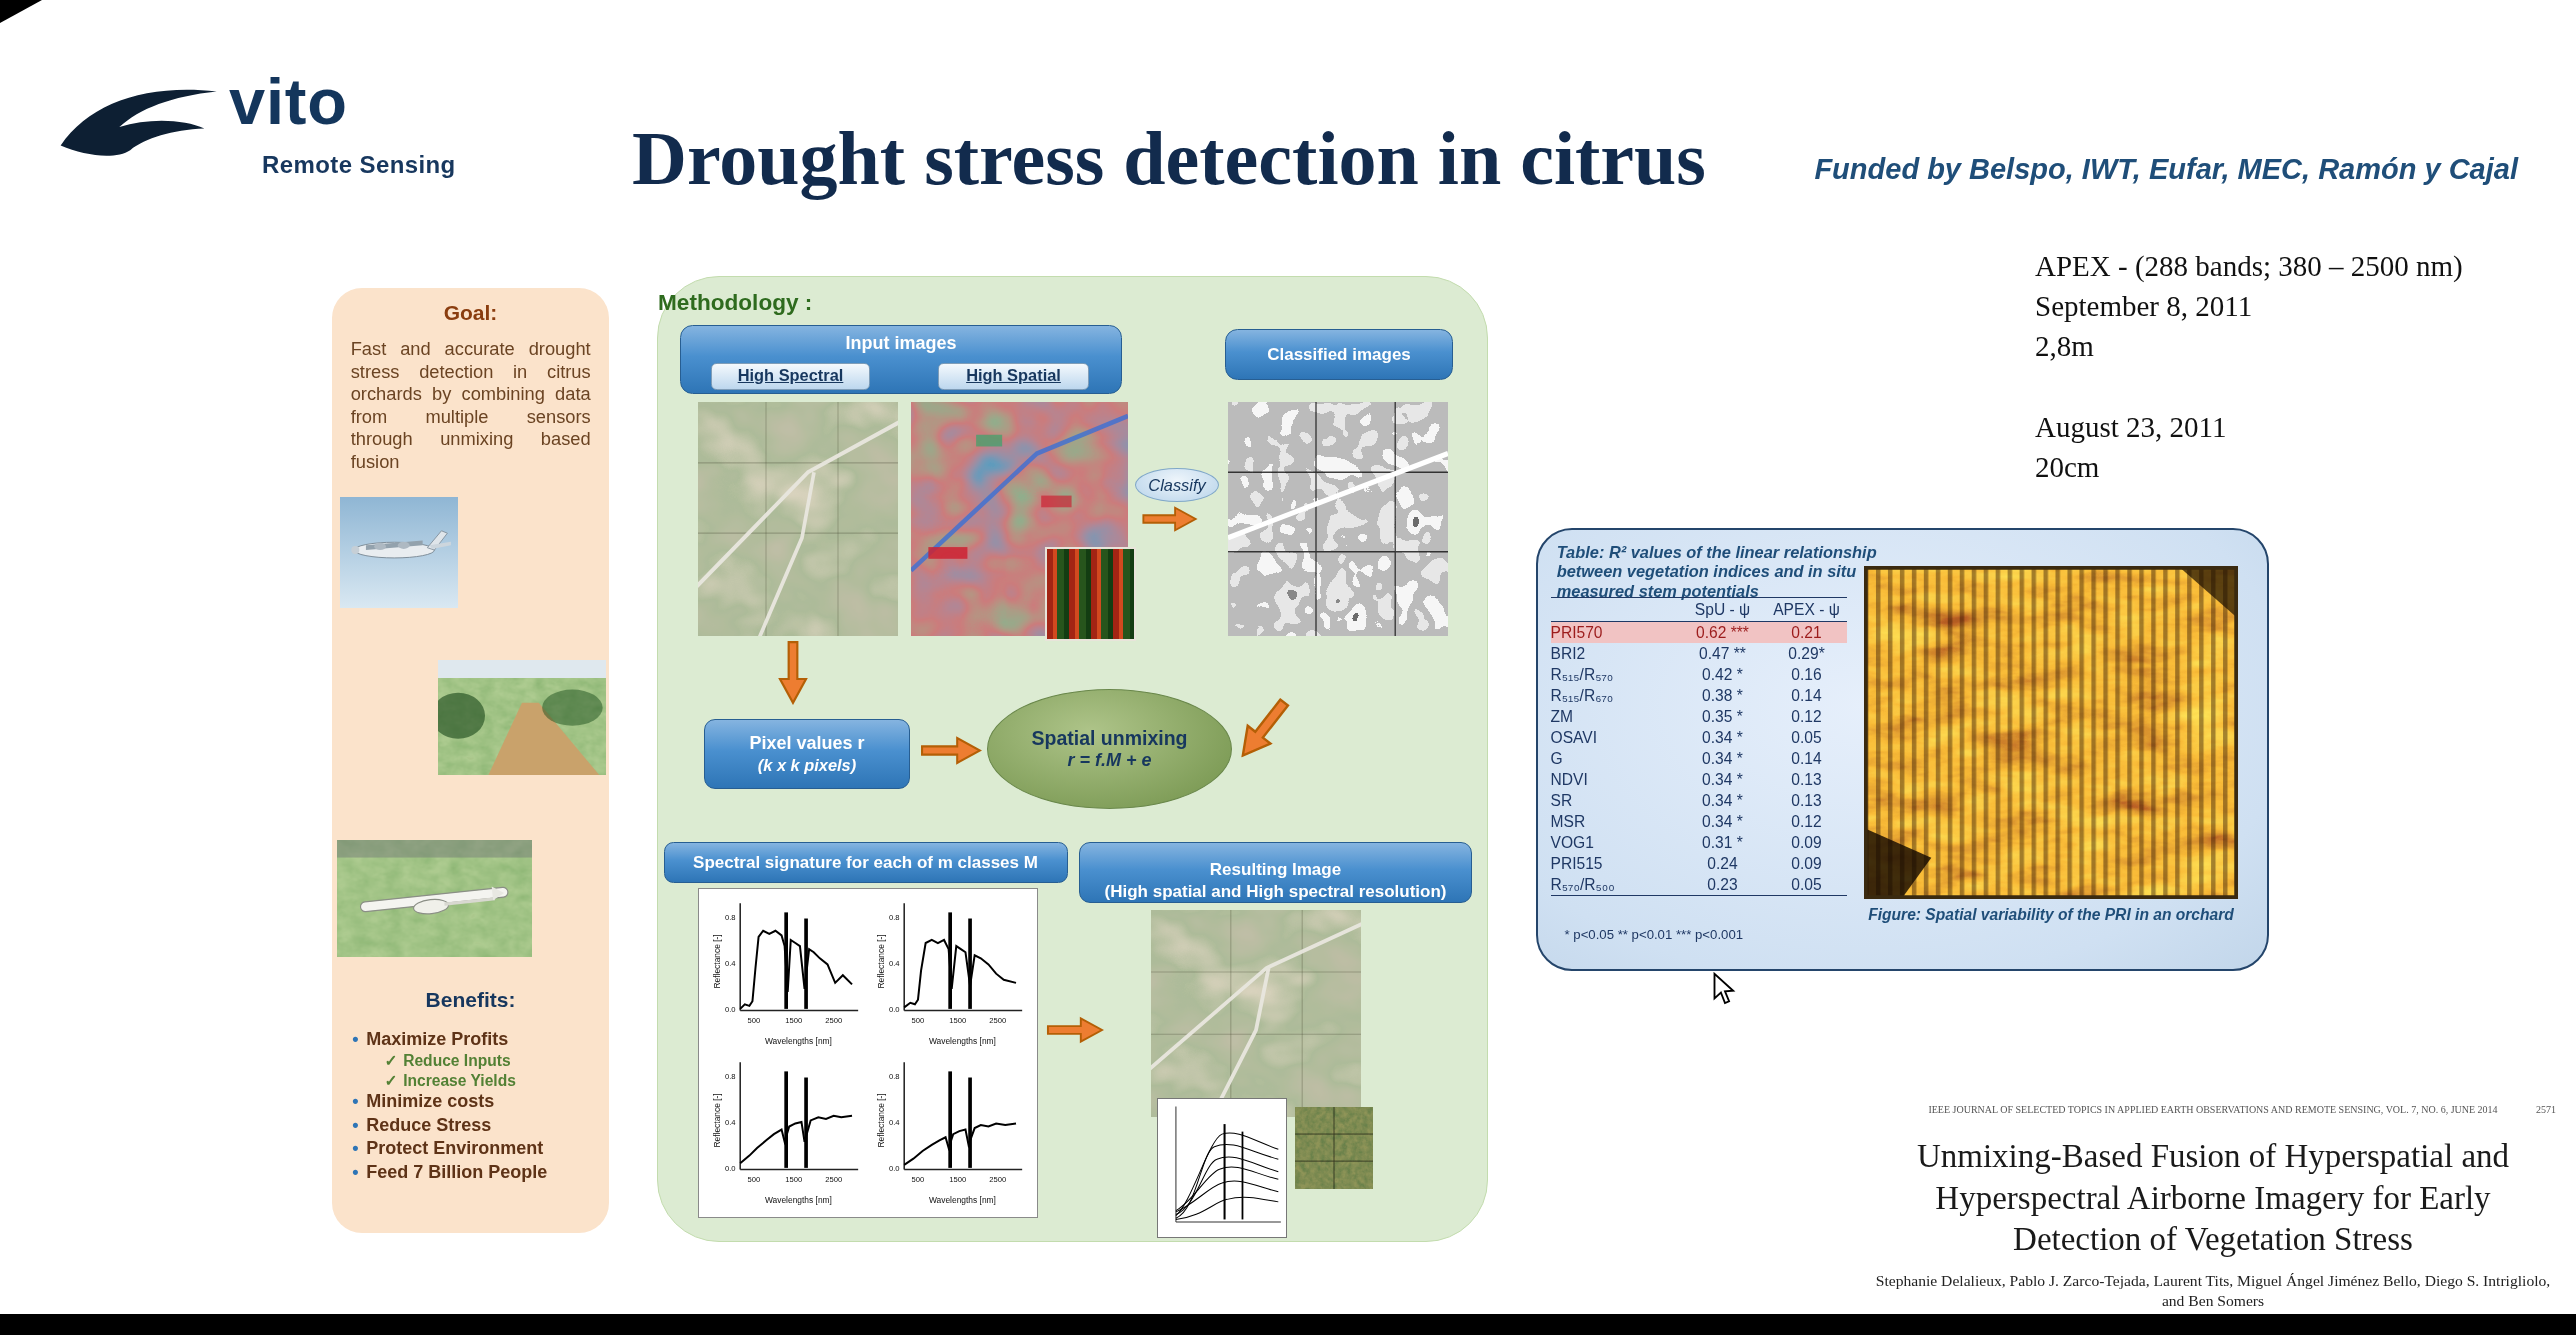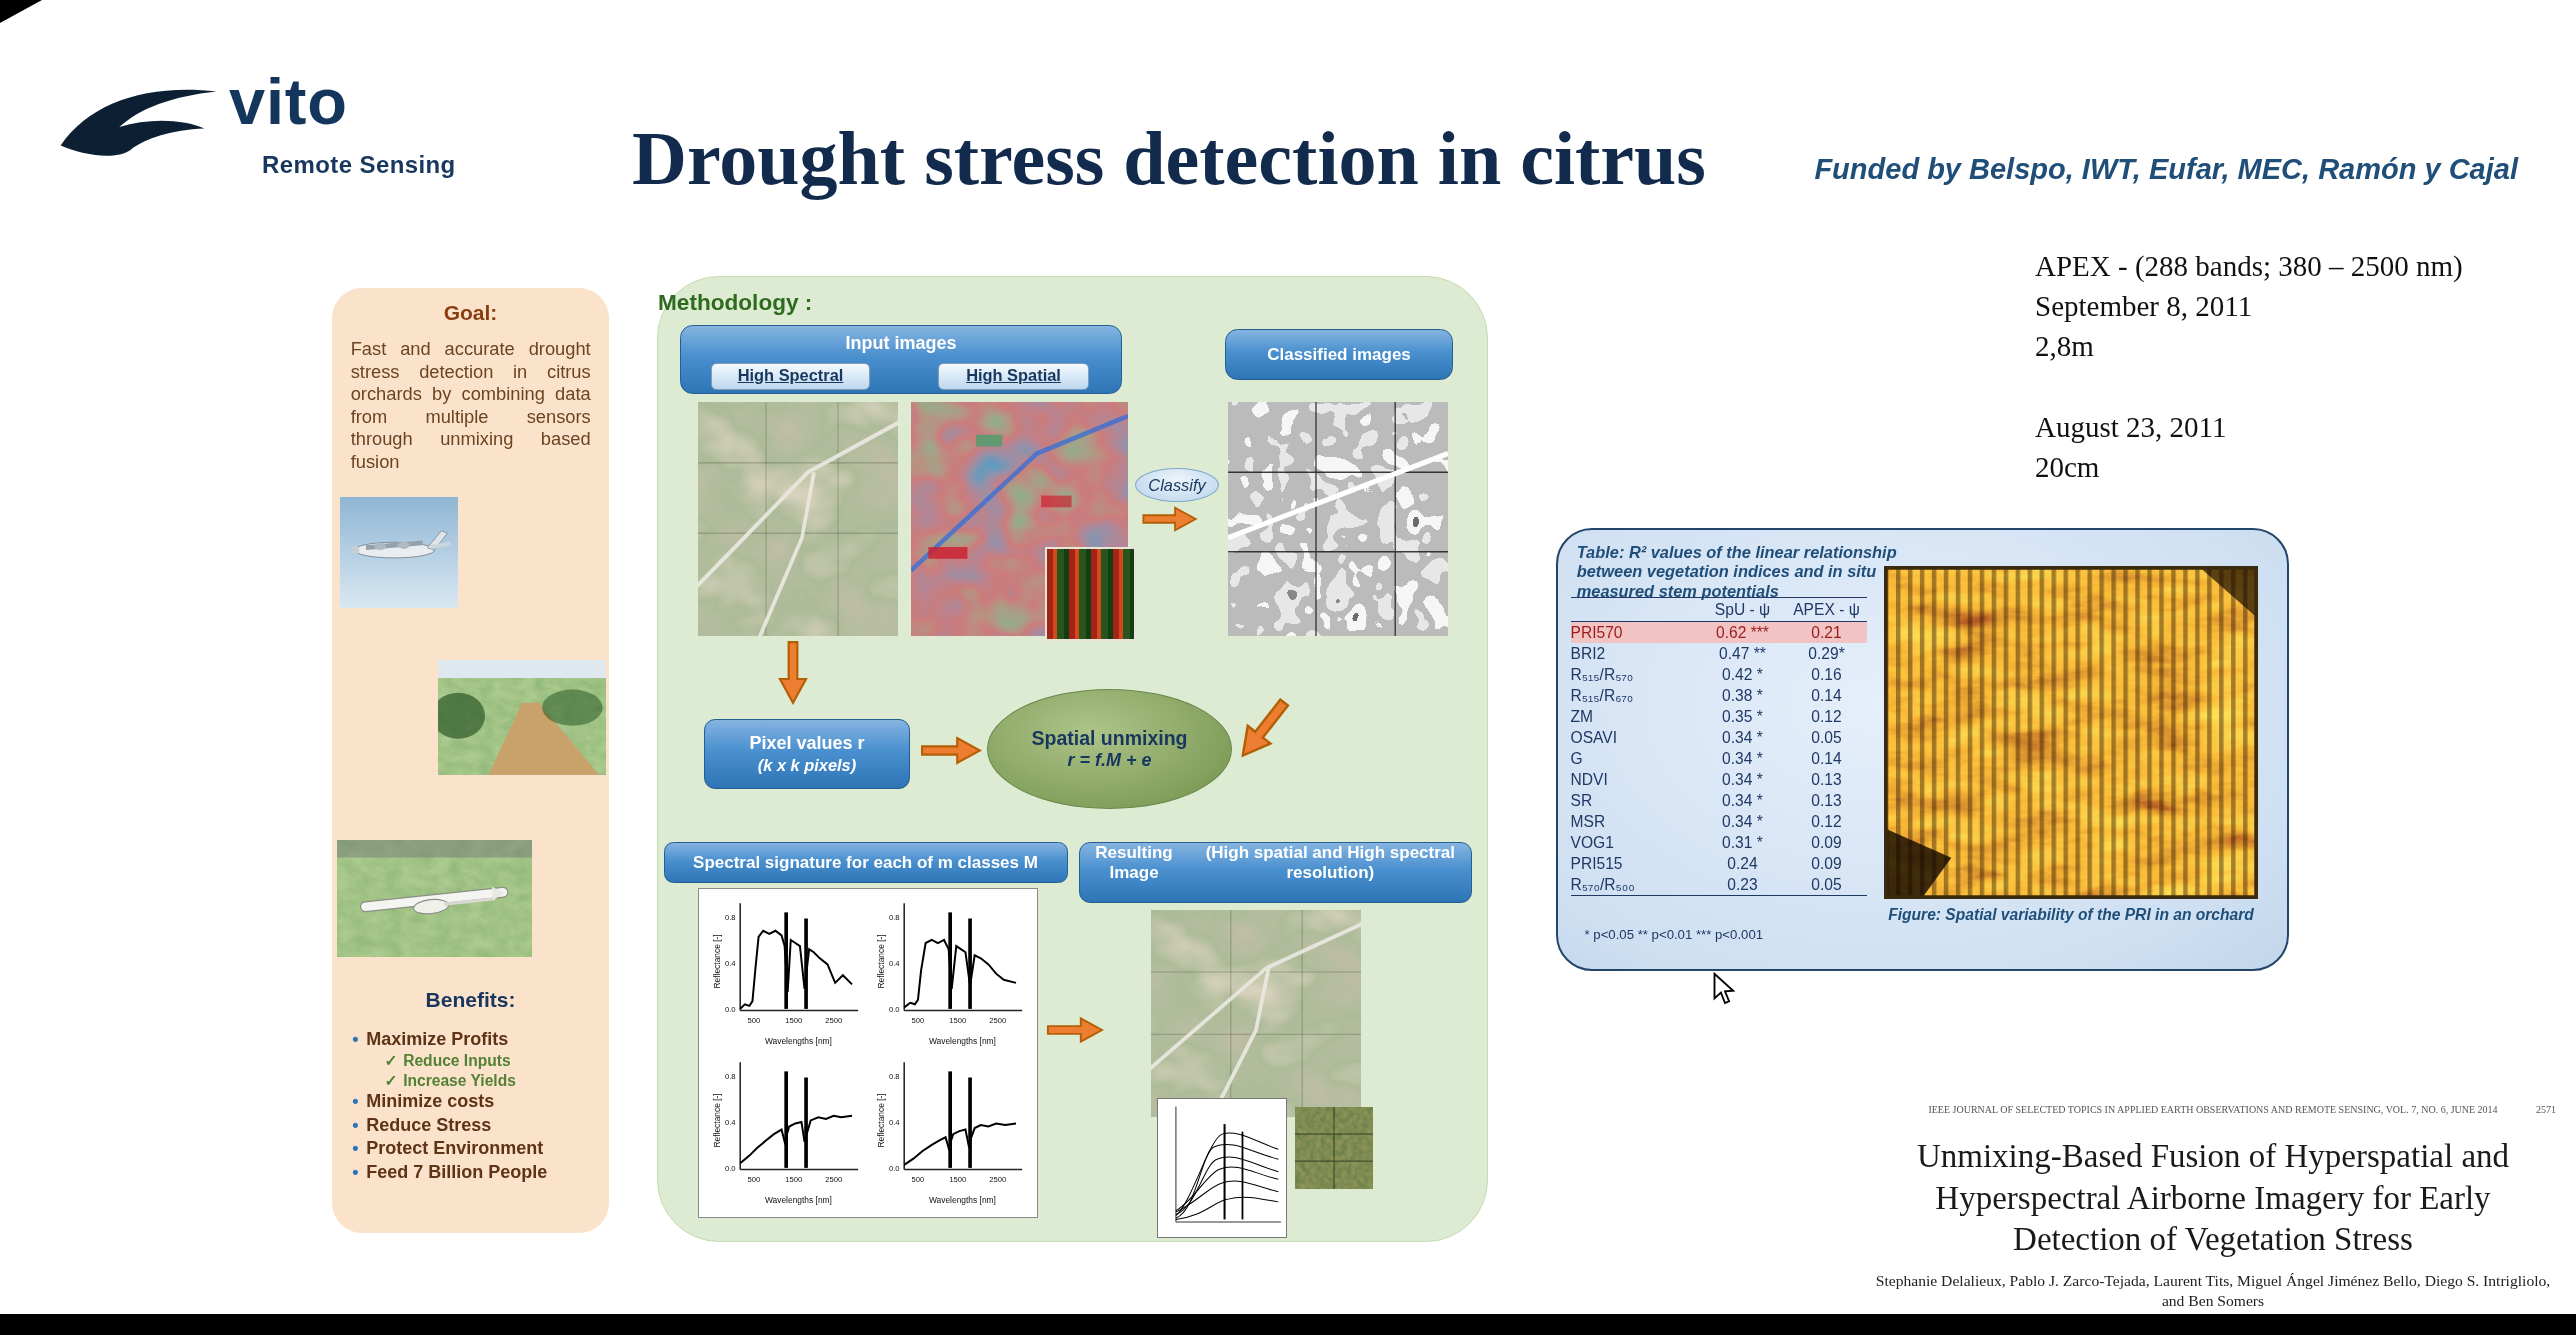--- a/index.html
+++ b/index.html
@@ -90,36 +90,36 @@
   #plots{position:absolute;left:40px;top:611px;width:340px;height:330px;background:#fff;
          border:1.6px solid #8a8a8a;display:grid;grid-template-columns:1fr 1fr;
          grid-template-rows:1fr 1fr;padding:4.7px;box-sizing:border-box;z-index:2;}
   .plot{width:100%;height:100%;}
   .plot .ax{stroke:#222;stroke-width:1;fill:none;}
   .plot .tk{font-size:5px;fill:#111;}
   .plot .lab{font-size:5.5px;fill:#111;}
   .plot .crv{fill:none;stroke:#000;stroke-width:1.3;}
   .plot .bar{stroke:#000;stroke-width:2.4;}
   #resultbox{left:421px;top:565px;width:393px;height:61px;font-size:17px;border-radius:11px;
-             display:flex;flex-direction:row;justify-content:center;gap:1.6px;}
+             display:flex;flex-direction:column;justify-content:flex-end;gap:1.6px;}
   #img-result{left:493px;top:633px;width:210px;height:207px;z-index:1;}
   #miniplot{position:absolute;left:499px;top:821px;width:130px;height:140px;background:#fff;
             border:1.6px solid #777;z-index:4;box-sizing:border-box;}
   #miniplot svg{width:100%;height:100%;}
   #img-dark{left:637px;top:830px;width:78px;height:82px;z-index:3;}
 
   
   #sensors{position:absolute;left:2035px;top:246px;font-family:"Liberation Serif",serif;
            font-size:29px;color:#111;line-height:40px;}
   .sgap{height:41px;}
 
   
   #results{position:absolute;left:1536px;top:528px;width:733px;height:443px;
            background:radial-gradient(ellipse at 45% 40%,#e6effb,#cfe0f2 75%,#c2d6ea);
-           border:2.3px solid #24456b;border-radius:36px;box-sizing:border-box;margin-left:20px;}
+           border:2.3px solid #24456b;border-radius:36px;box-sizing:border-box;}
   .tcaption{position:absolute;left:18.7px;top:12.5px;width:335px;font-size:16.4px;font-style:italic;
             font-weight:bold;color:#1f4e79;line-height:19.5px;}
   #vtable{position:absolute;left:12.5px;top:67px;width:296px;}
   .trow{display:grid;grid-template-columns:125px 94px 74px;height:21px;align-items:center;
         font-size:15.6px;color:#1f3864;}
   .trow .v{text-align:center;}
   .thead{border-top:1.6px solid #1f3864;border-bottom:1.6px solid #1f3864;height:23.4px;}
   .hl{background:#f1c3c3;color:#9c1c1c;}
   #vtable .trow:last-child{border-bottom:1.6px solid #1f3864;}
   .tfoot{position:absolute;left:26.5px;top:397px;font-size:13.2px;color:#1f3864;}

